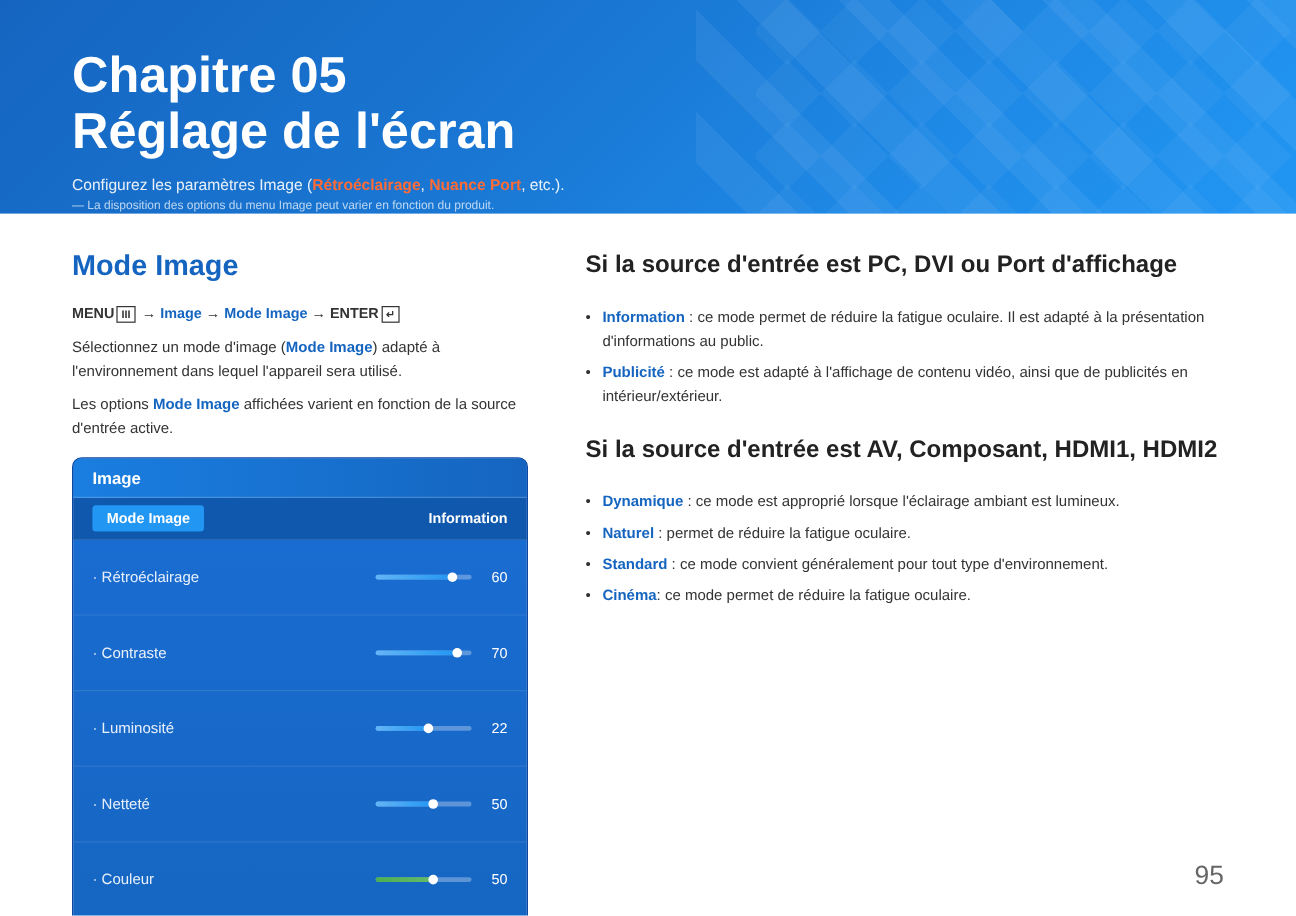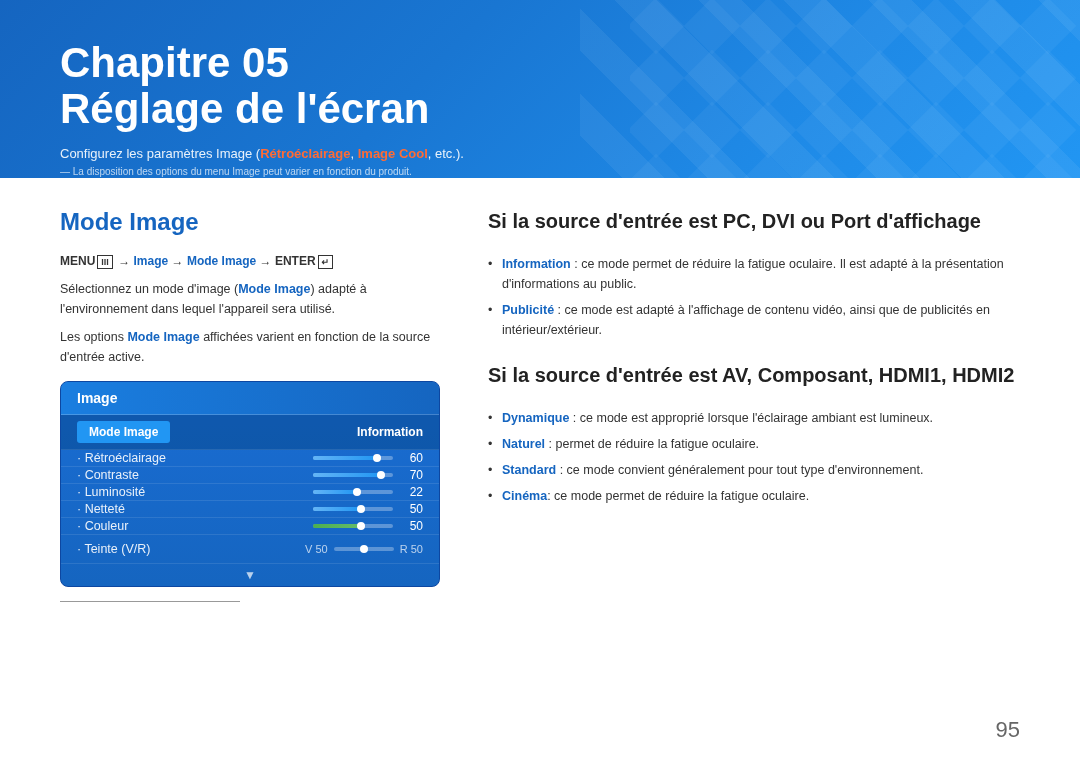--- a/index.html
+++ b/index.html
@@ -164,21 +164,21 @@
       color: white;
       font-size: 14px;
       font-weight: 600;
       border-bottom: 1px solid rgba(255,255,255,0.2);
     }
 
     .tv-menu-row {
       display: flex;
       justify-content: space-between;
       align-items: center;
-      padding: 1px 16px;
+      padding: 24px 16px;
       border-bottom: 1px solid rgba(255,255,255,0.1);
     }
 
     .tv-menu-row.header-row {
       background: rgba(0,60,120,0.4);
       padding: 6px 16px;
     }
 
     .tv-menu-label {
       color: rgba(255,255,255,0.9);
@@ -388,21 +388,21 @@
       <div class="diamond"></div>
       <div class="diamond"></div>
       <div class="diamond"></div>
       <div class="diamond"></div>
   </div>
   <div class="header-title">
     <div>Chapitre 05</div>
     <div>Réglage de l'écran</div>
   </div>
   <div class="header-subtitle">
-    Configurez les paramètres Image (<a>Rétroéclairage</a>, <a>Image Cool</a>, etc.).
+    Configurez les paramètres Image (<a>Rétroéclairage</a>, <a>Nuance Port</a>, etc.).
   </div>
   <div class="header-note">La disposition des options du menu Image peut varier en fonction du produit.</div>
 </div>
 
 <div class="main-content">
 
   <div class="left-column">
     <h2 class="section-title">Mode Image</h2>
 
     <div class="menu-path">

